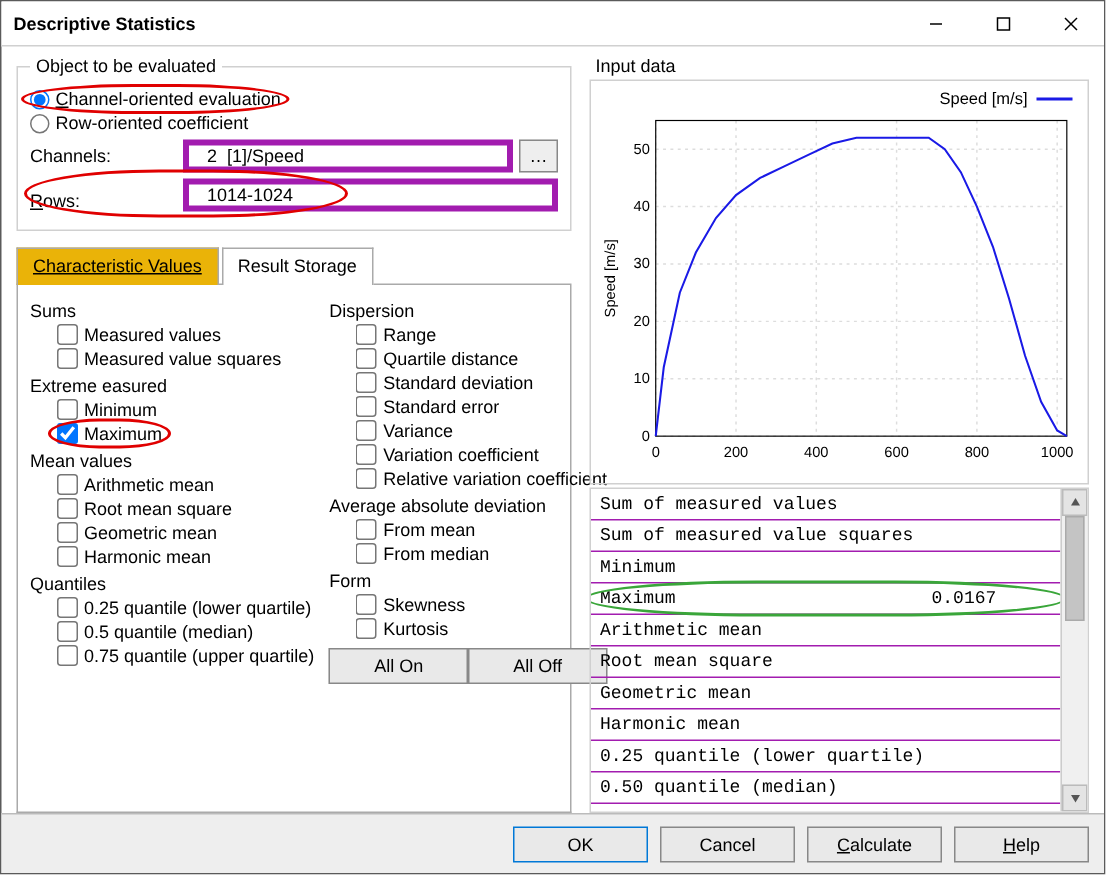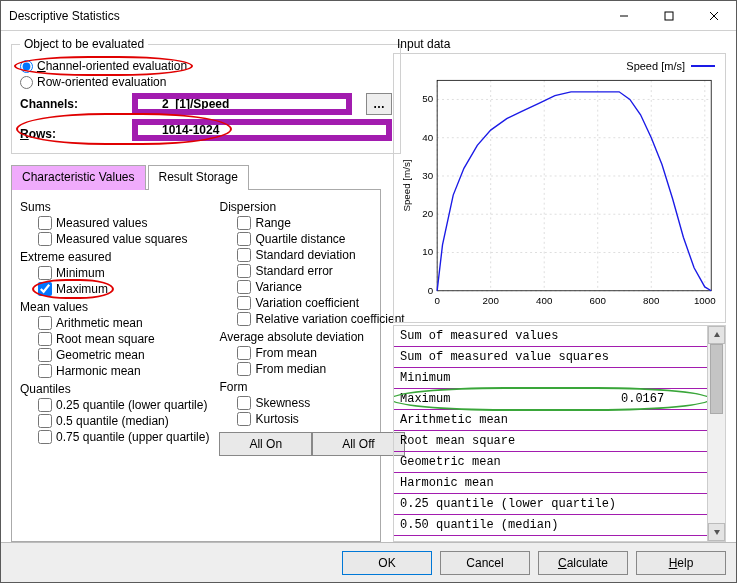--- a/index.html
+++ b/index.html
@@ -17,20 +17,21 @@
     border: 1px solid #5a5a5a;
     display: flex;
     flex-direction: column;
   }
   .titlebar {
     height: 30px;
     background: #fff;
     display: flex;
     align-items: center;
     border-bottom: 1px solid #d0d0d0;
+    font-weight: bold;
   }
   .titlebar .title {
     padding-left: 8px;
     flex: 1;
   }
   .titlebar .winbtn {
     width: 45px;
     height: 30px;
     display: flex;
     align-items: center;
@@ -73,28 +74,27 @@
     position:absolute;
     left:-6px; right:-6px; top:-3px; bottom:-3px;
     border:2px solid #e00000;
     border-radius:50%/60%;
     pointer-events:none;
   }
   .field-row {
     display:flex;
     align-items:center;
     margin:4px 0;
-    gap:14px;
-    font-weight:bold;
+    gap:4px;
   }
   .field-row label { width: 98px; }
   .text-input {
-    border:6px solid #a21caf;
+    border:4px solid #a21caf;
     height:22px;
-    padding:2px 24px;
+    padding:2px 12px;
     font: inherit;
     background:#fff;
   }
   .browse-btn {
     width:26px; height:22px;
     border:1px solid #888;
     background:#eee;
     display:flex; align-items:center; justify-content:center;
     cursor:pointer;
   }
@@ -120,21 +120,21 @@
   .tab {
     padding:4px 10px 6px 10px;
     border:1px solid #aaa;
     border-bottom:none;
     background:#fff;
     margin-right:2px;
     cursor:pointer;
     position:relative;
     top:1px;
   }
-  .tab.active { background:#f0abfc; z-index:2; }
+  .tab.active { background:#eab308; z-index:2;text-decoration:underline; }
   .tabbody {
     border:1px solid #aaa;
     border-top:none;
     padding:6px 8px;
     display:flex;
     gap:10px;
     flex:1;
   }
   .col { flex:1; }
   .subhead { margin:4px 0 2px 0; }
@@ -267,21 +267,21 @@
           <legend>Object to be evaluated</legend>
 
           <div class="radio-row">
             <span class="red-oval" style="display:inline-flex; align-items:center;">
               <input type="radio" checked="" style="">
               <span style="margin-left:4px"><span class="u">C</span><span></span><span id="co-rest">hannel-oriented evaluation</span></span>
             </span>
           </div>
           <div class="radio-row">
             <input type="radio" style="">
-            <span>Row-oriented evaluation</span>
+            <span>Row-oriented coefficient</span>
           </div>
 
           <div class="field-row">
             <label>Channels:</label>
             <input class="text-input" style="flex: 1 1 0%;" value="2  [1]/Speed">
             <div class="browse-btn">…</div>
           </div>
 
           <div class="field-row rows-oval">
             <label><span class="u">R</span>ows:</label>

